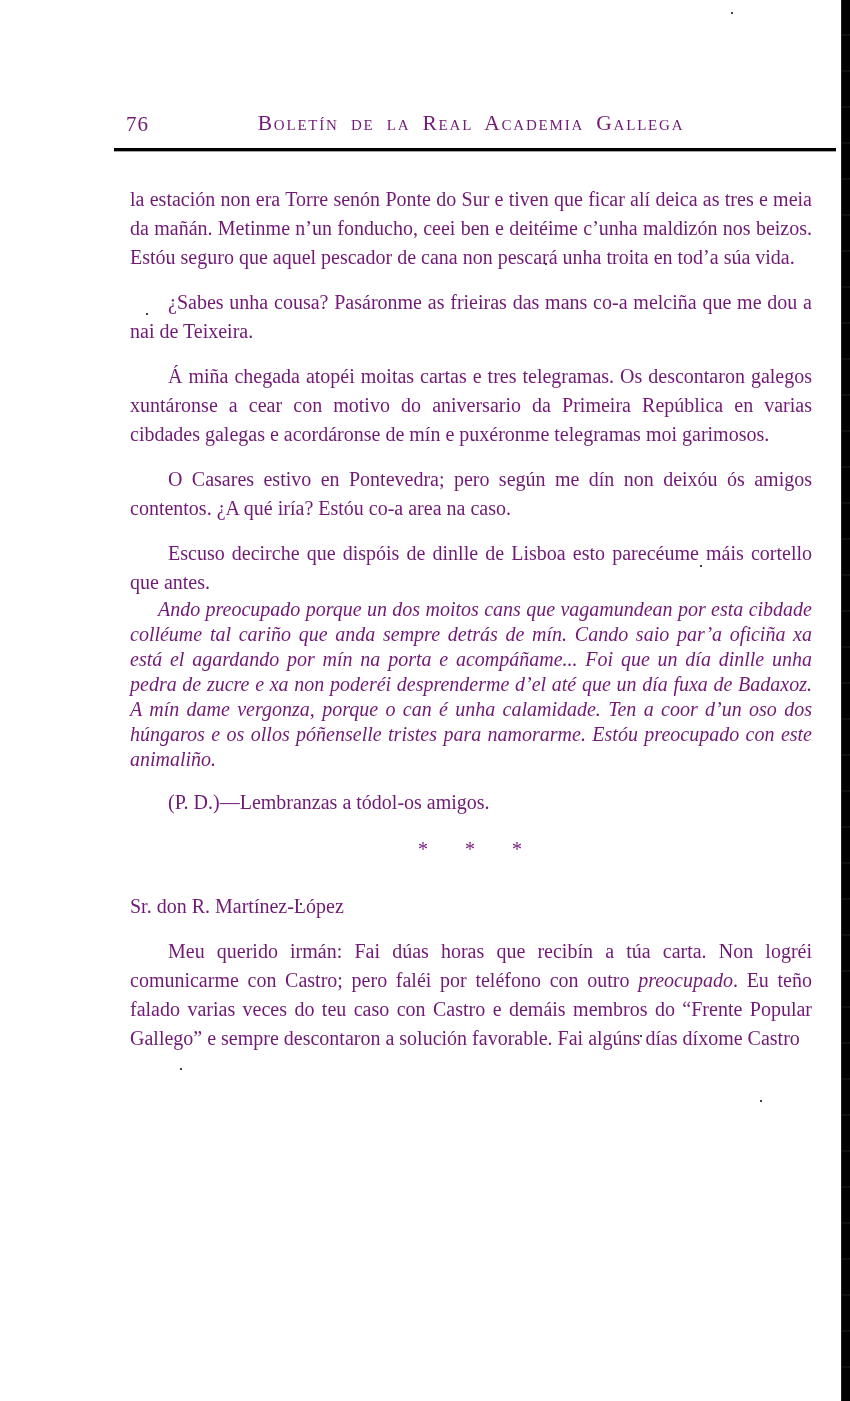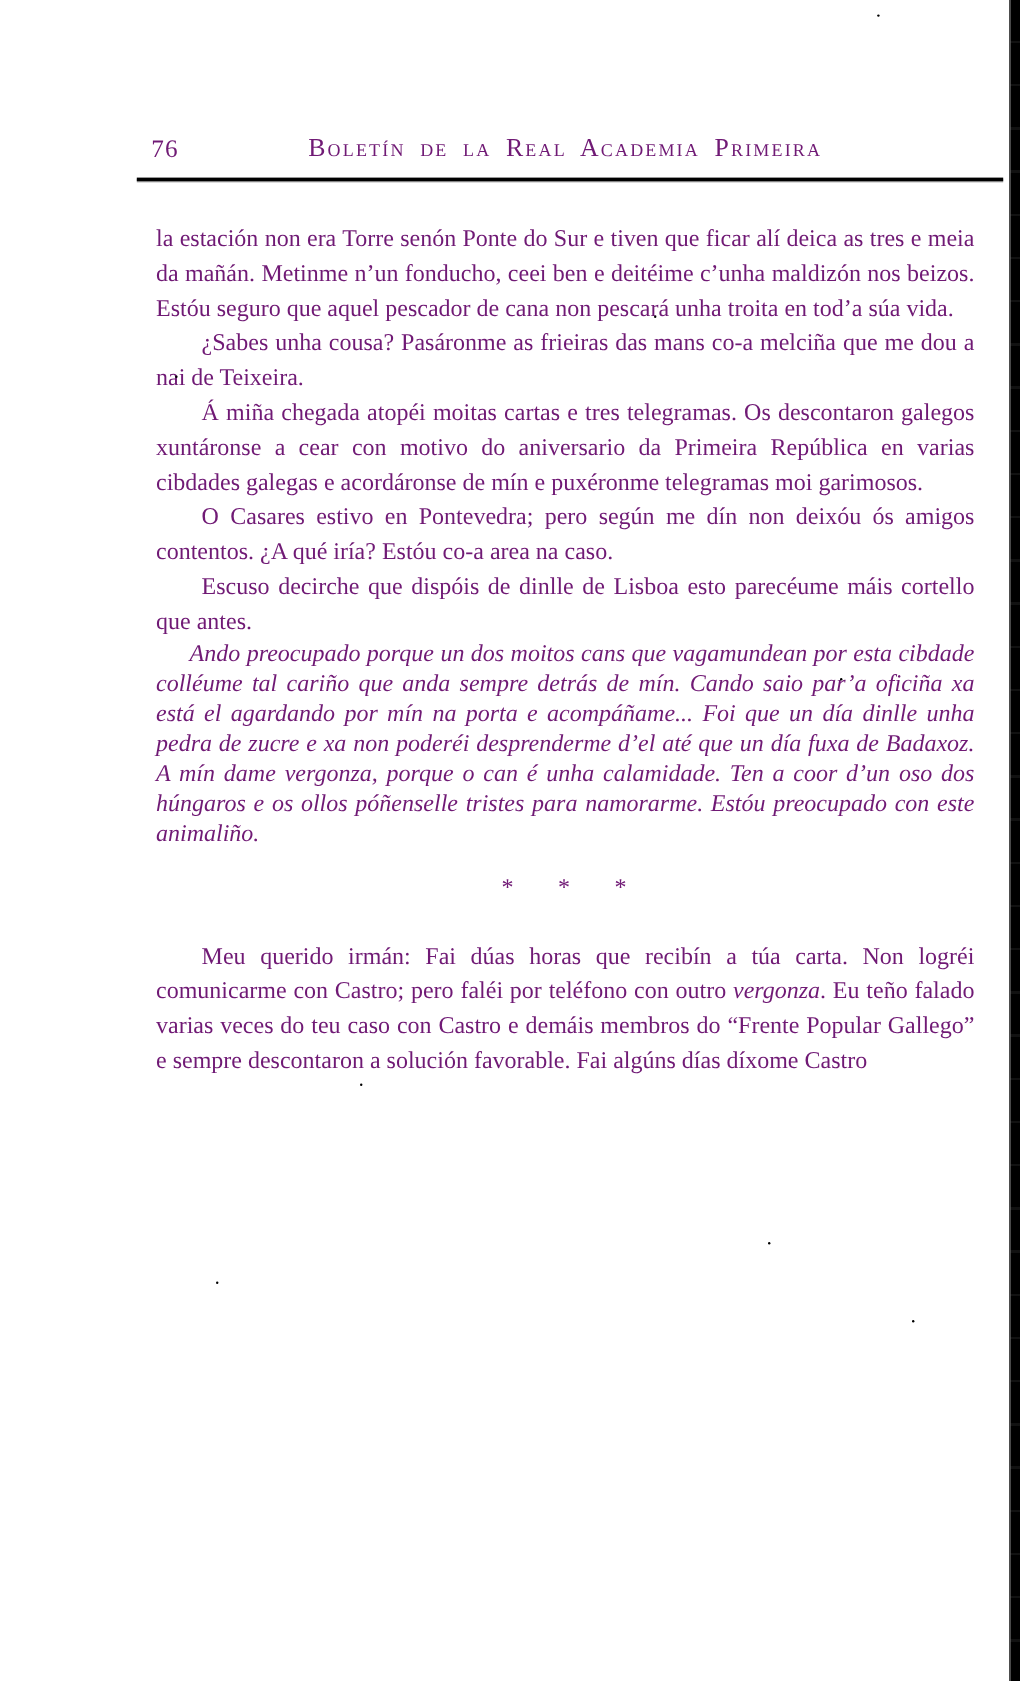--- a/index.html
+++ b/index.html
@@ -67,21 +67,21 @@
   .content {
     position: absolute;
     top: 185px;
     left: 130px;
     width: 682px;
     font-size: 20px;
     line-height: 29px;
     text-align: justify;
   }
   .content p { margin: 0; }
-  .content p.indent { text-indent: 38px; }
+  .content p.indent { text-indent: 38px; margin-top: 16px; }
   .quote {
     margin: 13px 166px 24px 44px;
     font-style: italic;
     line-height: 25px;
     text-indent: 28px;
   }
   .separator {
     text-align: center;
     font-size: 20px;
     word-spacing: 28px;
@@ -98,34 +98,36 @@
     border-radius: 1px;
   }
 </style>
 </head>
 <body>
 
 <div class="page">
 
   <div class="header">
     <span class="pagenum">76</span>
-    <div class="running-title">Boletín de la Real Academia Primeira</div>
+    <div class="running-title">Boletín de la Real Academia Gallega</div>
   </div>
 
   <div class="header-rule"></div>
 
   <div class="content">
       <p class="para"><span>la estación non era Torre senón Ponte do Sur e tiven que ficar alí deica as tres e meia da mañán. Metinme n’un fonducho, ceei ben e deitéime c’unha maldizón nos beizos. Estóu seguro que aquel pescador de cana non pescará unha troita en tod’a súa vida.</span></p>
       <p class="para indent"><span>¿Sabes unha cousa? Pasáronme as frieiras das mans co-a melciña que me dou a nai de Teixeira.</span></p>
       <p class="para indent"><span>Á miña chegada atopéi moitas cartas e tres telegramas. Os descontaron galegos xuntáronse a cear con motivo do aniversario da Primeira República en varias cibdades galegas e acordáronse de mín e puxéronme telegramas moi garimosos.</span></p>
       <p class="para indent"><span>O Casares estivo en Pontevedra; pero según me dín non deixóu ós amigos contentos. ¿A qué iría? Estóu co-a area na caso.</span></p>
       <p class="para indent"><span>Escuso decirche que dispóis de dinlle de Lisboa esto parecéume máis cortello que antes.</span></p>
       <p class="quote"><span>Ando preocupado porque un dos moitos cans que vagamundean por esta cibdade colléume tal cariño que anda sempre detrás de mín. Cando saio par’a oficiña xa está el agardando por mín na porta e acompáñame... Foi que un día dinlle unha pedra de zucre e xa non poderéi desprenderme d’el até que un día fuxa de Badaxoz. A mín dame vergonza, porque o can é unha calamidade. Ten a coor d’un oso dos húngaros e os ollos póñenselle tristes para namorarme. Estóu preocupado con este animaliño.</span></p>
+      <p class="para indent"><span>(P. D.)—Lembranzas a tódol-os amigos.</span></p>
       <div class="separator">* * *</div>
-      <p class="para indent"><span>Meu querido irmán: Fai dúas horas que recibín a túa carta. Non logréi comunicarme con Castro; pero faléi por teléfono con outro </span><span class="ital">vergonza</span><span>. Eu teño falado varias veces do teu caso con Castro e demáis membros do “Frente Popular Gallego” e sempre descontaron a solución favorable. Fai algúns días díxome Castro</span></p>
+      <p class="para"><span>Sr. don R. Martínez-López</span></p>
+      <p class="para indent"><span>Meu querido irmán: Fai dúas horas que recibín a túa carta. Non logréi comunicarme con Castro; pero faléi por teléfono con outro </span><span class="ital">preocupado</span><span>. Eu teño falado varias veces do teu caso con Castro e demáis membros do “Frente Popular Gallego” e sempre descontaron a solución favorable. Fai algúns días díxome Castro</span></p>
     </div>
 
   <div class="binding-edge"></div>
 
   <div class="speck" style="left:545px; top:263px;"></div>
   <div class="speck" style="left:731px; top:12px;"></div>
   <div class="speck" style="left:146px; top:313px;"></div>
   <div class="speck" style="left:700px; top:565px;"></div>
   <div class="speck" style="left:300px; top:903px;"></div>
   <div class="speck" style="left:640px; top:1035px;"></div>

